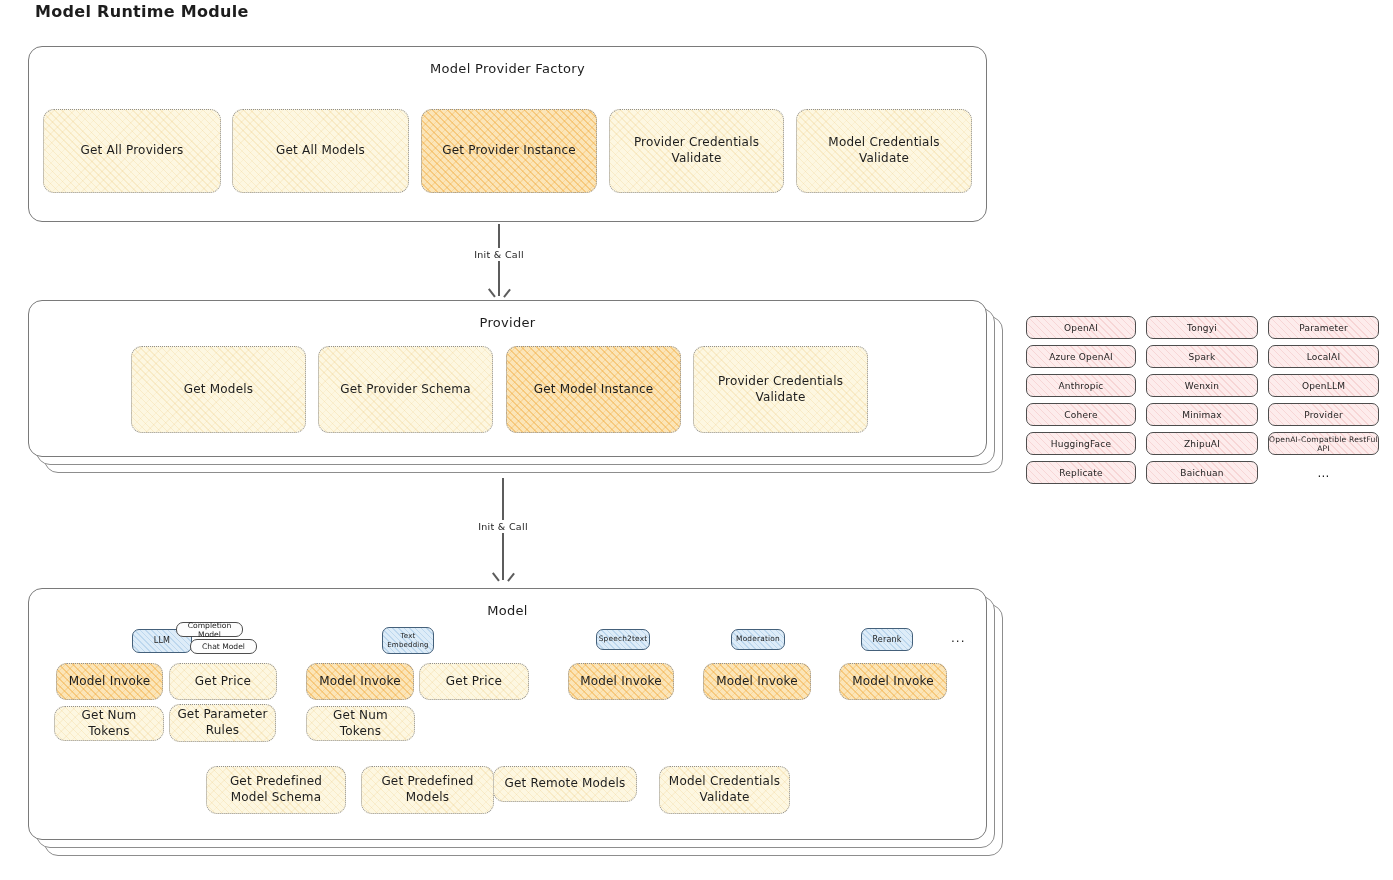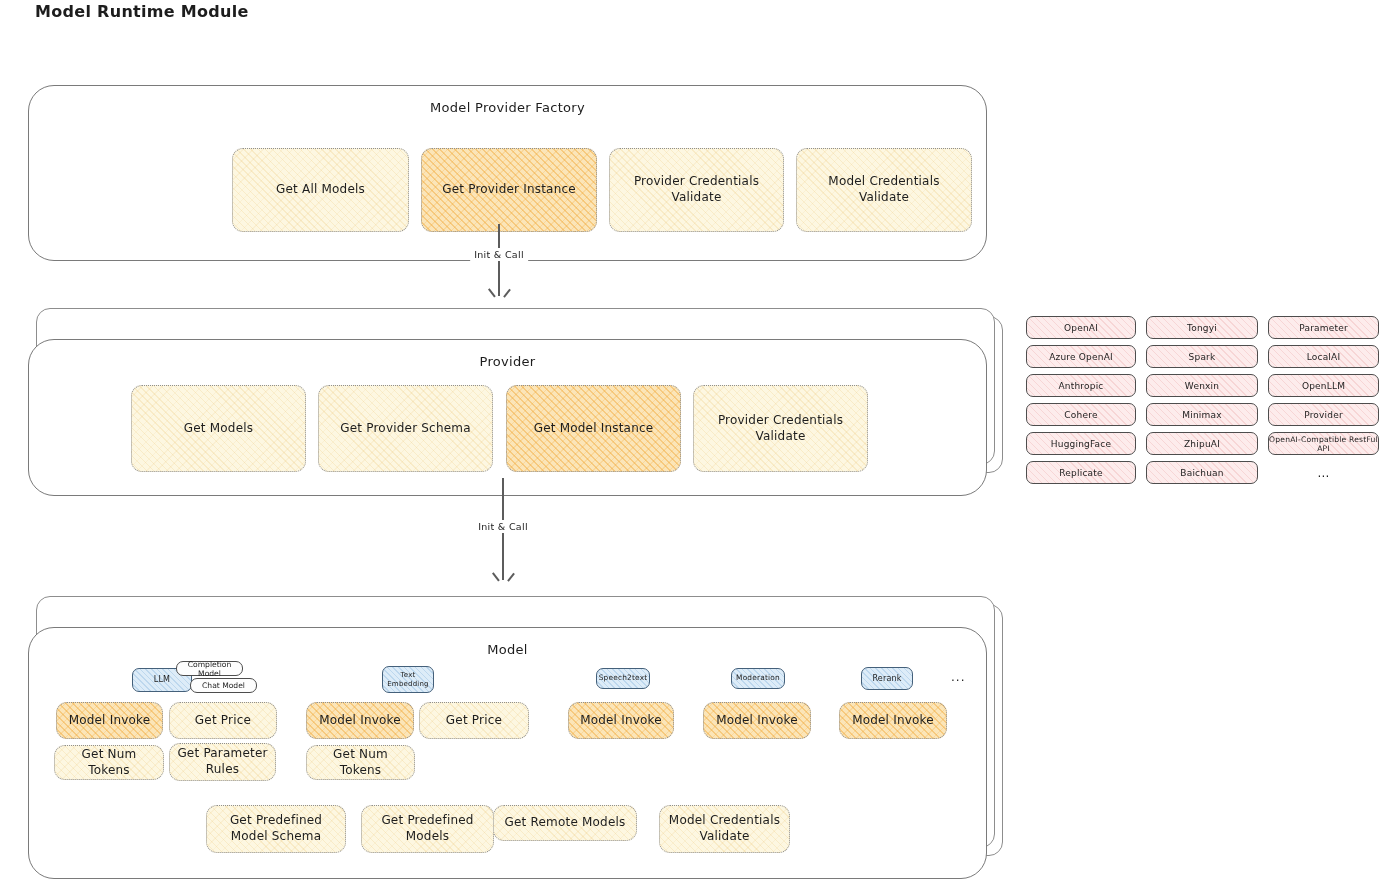--- a/index.html
+++ b/index.html
@@ -2,21 +2,21 @@
 <html><head>
 <meta charset="utf-8">
 <style>
   html,body{margin:0;padding:0;background:#ffffff;}
   body{font-family:"DejaVu Sans","Liberation Sans",sans-serif;color:#1d1d1d;}
   #canvas{position:relative;width:1393px;height:880px;background:#fff;overflow:hidden;}
 
   .main-title{position:absolute;left:35px;top:2px;font-size:16px;font-weight:600;letter-spacing:.3px;}
 
   
-  .bigbox{position:absolute;background:#fff;border:1.6px solid #7a7a7a;border-radius:26px;z-index:3;margin-top:39px;}
+  .bigbox{position:absolute;background:#fff;border:1.6px solid #7a7a7a;border-radius:14px;z-index:3;}
   .stack{position:absolute;background:#fff;border:1.4px solid #8d8d8d;border-radius:14px;}
   .stack.s1{z-index:2;}
   .stack.s2{z-index:1;}
   .section-title{position:absolute;left:0;right:0;top:14px;text-align:center;font-size:13px;font-weight:500;letter-spacing:.3px;}
 
   
   .ybox{position:absolute;display:flex;align-items:center;justify-content:center;text-align:center;
     font-size:12px;line-height:1.3;letter-spacing:.2px;
     border:1.6px dotted #8f8f8f;border-radius:11px;padding:2px 6px;box-sizing:border-box;
     background:
@@ -63,20 +63,21 @@
 </style>
 </head>
 <body>
 
 <div id="canvas">
 
   <div class="main-title">Model Runtime Module</div>
 
   <div class="bigbox" style="left:28px;top:46px;width:957px;height:174px;">
     <div class="section-title">Model Provider Factory</div>
+    <div class="ybox" style="left:14px;top:62px;width:178px;height:84px;">Get All Providers</div>
     <div class="ybox" style="left:203px;top:62px;width:177px;height:84px;">Get All Models</div>
     <div class="ybox hl" style="left:392px;top:62px;width:176px;height:84px;">Get Provider Instance</div>
     <div class="ybox" style="left:580px;top:62px;width:175px;height:84px;">Provider Credentials Validate</div>
     <div class="ybox" style="left:767px;top:62px;width:176px;height:84px;">Model Credentials Validate</div>
   </div>
 
   <div class="arrow" style="left:492px;top:224px;width:14px;height:72px;">
     <div class="line"></div>
     <div class="head"></div>
     <div class="albl" style="top:24px;">Init &amp; Call</div>

